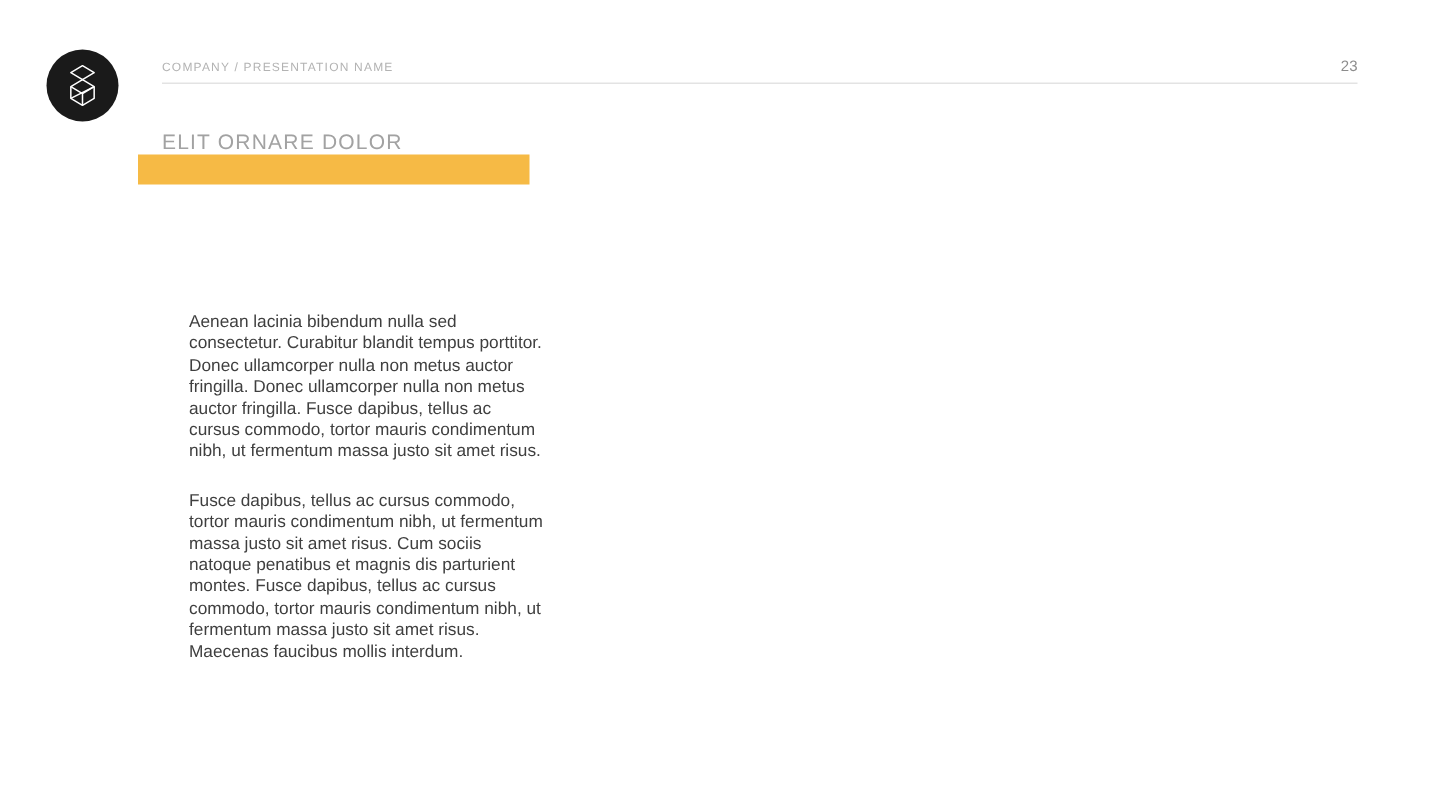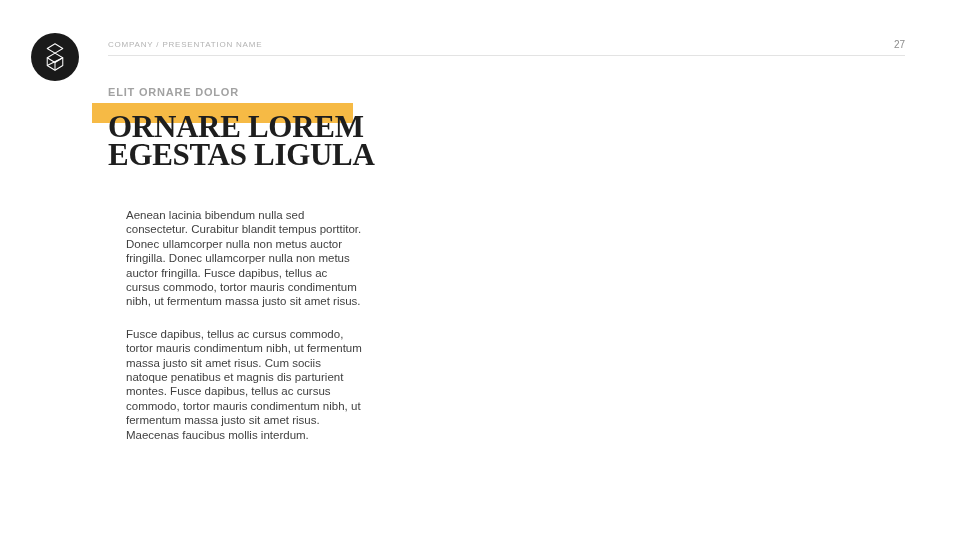--- a/index.html
+++ b/index.html
@@ -58,22 +58,22 @@
     top: 55px;
     height: 1px;
     background: #e3e3e3;
   }
 
   
   .eyebrow {
     position: absolute;
     left: 108px;
     top: 86px;
-    font-size: 11px;
-    font-weight: 700;
+    font-size: 14px;
+    font-weight: 400;
     letter-spacing: 0.8px;
     color: #a2a2a2;
     text-transform: uppercase;
     white-space: nowrap;
   }
 
   
   .accent-bar {
     position: absolute;
     left: 92px;
@@ -125,30 +125,26 @@
         <path d="M18 3 L28 9 L18 15 L8 9 Z"></path>
         <path d="M18 15 L28 21 L18 27 L8 21 Z"></path>
         <path d="M8 21 L8 31 L18 37 L28 31 L28 21"></path>
         <path d="M18 27 L18 37"></path>
         <path d="M28 21 L8 31"></path>
       </svg>
     </span>
   </div>
 
   <div class="header-label">COMPANY / PRESENTATION NAME</div>
-  <div class="page-number">27</div>
+  <div class="page-number">23</div>
   <div class="header-rule"></div>
 
   <div class="eyebrow">ELIT ORNARE DOLOR</div>
 
   <div class="accent-bar"></div>
 
-  <h1 class="title" style="margin:0;">
-    <span class="line">ORNARE LOREM</span>
-    <span class="line">EGESTAS LIGULA</span>
-  </h1>
 
   <div class="body-text">
     <p>Aenean lacinia bibendum nulla sed consectetur. Curabitur blandit tempus porttitor. Donec ullamcorper nulla non metus auctor fringilla. Donec ullamcorper nulla non metus auctor fringilla. Fusce dapibus, tellus ac cursus commodo, tortor mauris condimentum nibh, ut fermentum massa justo sit amet risus.</p>
     <p>Fusce dapibus, tellus ac cursus commodo, tortor mauris condimentum nibh, ut fermentum massa justo sit amet risus. Cum sociis natoque penatibus et magnis dis parturient montes. Fusce dapibus, tellus ac cursus commodo, tortor mauris condimentum nibh, ut fermentum massa justo sit amet risus. Maecenas faucibus mollis interdum.</p>
   </div>
 
 </div>
 
 </body></html>

